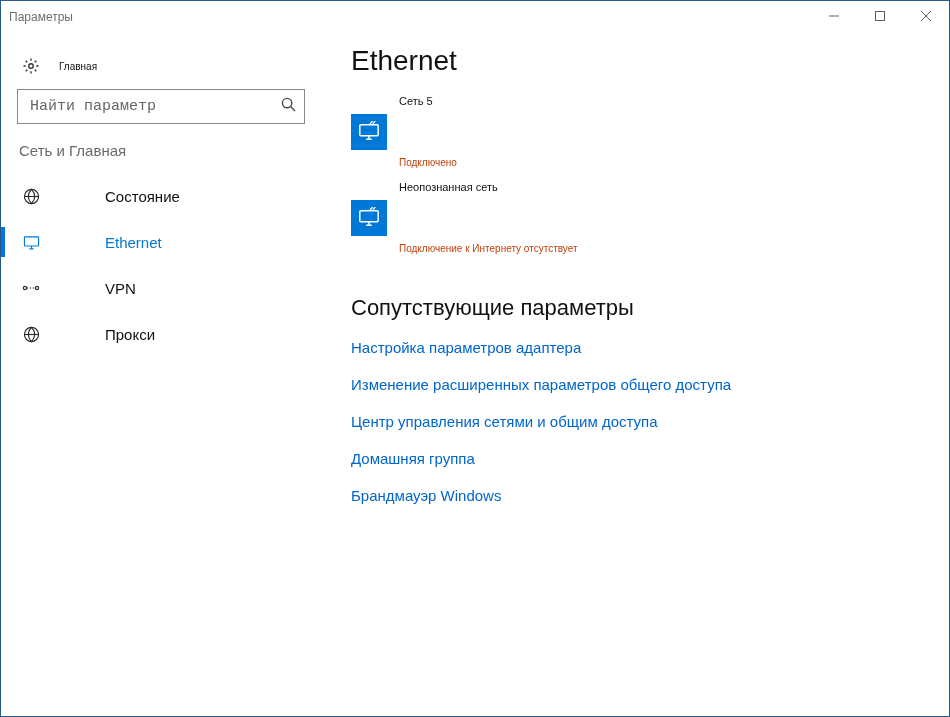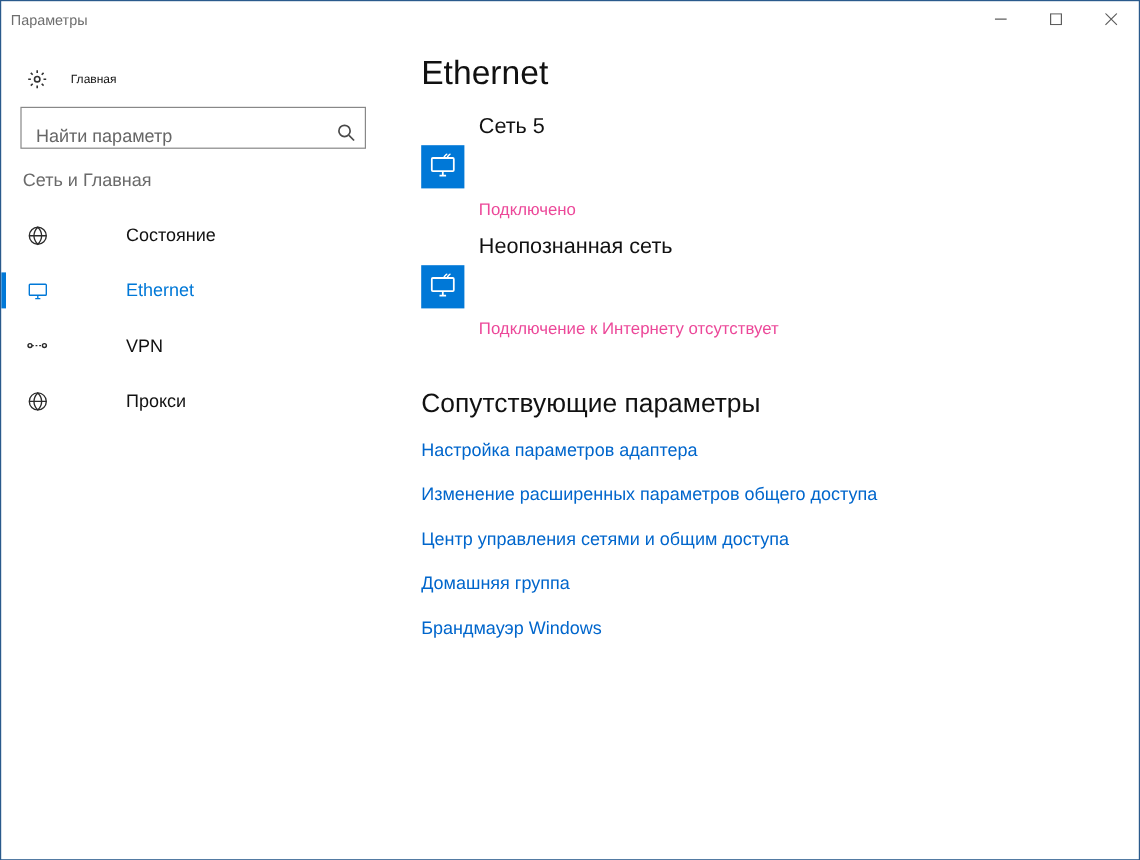--- a/index.html
+++ b/index.html
@@ -75,22 +75,23 @@
     justify-content: center;
     color: #333;
   }
   .search-wrap {
     margin: 0 16px 18px 16px;
   }
   .search-box {
     border: 1px solid #888;
     height: 33px;
     display: flex;
-    align-items: flex-end;
+    align-items: center;
     padding: 0 8px 0 10px;
+    font-family: Liberation Mono, monospace;
   }
   .search-box input {
     flex: 1;
     border: none;
     outline: none;
     font-size: 15px;
     color: #666;
     background: transparent;
     font-family: inherit;
   }
@@ -159,27 +160,27 @@
     height: 36px;
     background: #0078d7;
     display: flex;
     align-items: center;
     justify-content: center;
     color: #fff;
     flex-shrink: 0;
     margin-right: 12px;
   }
   .conn-text .name {
-    font-size: 18px;
+    font-size: 11px;
     color: #111;
     line-height: 1.2;
   }
   .conn-text .status {
-    font-size: 14px;
-    color: #ec4899;
+    font-size: 10px;
+    color: #c2410c;
     line-height: 1.3;
     margin-top: 48px;
   }
   .h2 {
     font-size: 22px;
     font-weight: 400;
     color: #111;
     margin: 40px 0 18px 0;
   }
   .link {

